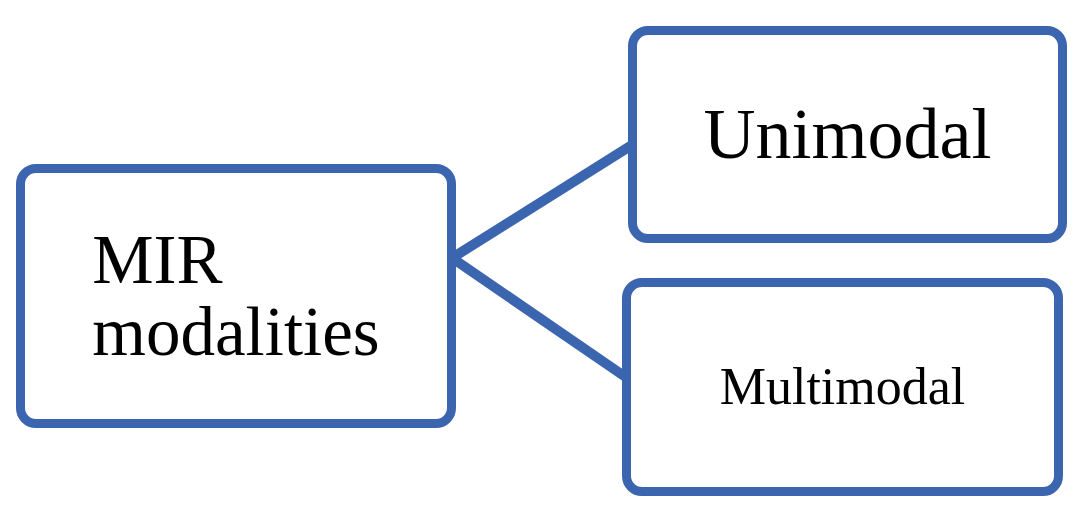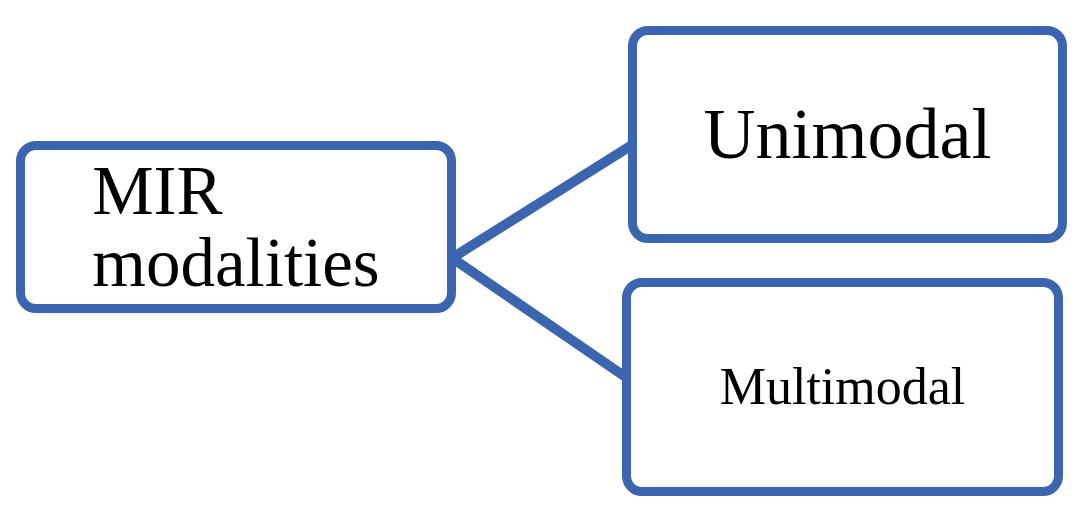--- a/index.html
+++ b/index.html
@@ -37,23 +37,23 @@
   .node-label {
     color: #000000;
     font-family: "Liberation Serif", "DejaVu Serif", serif;
     font-weight: normal;
     line-height: 1.05;
     white-space: pre-line;
     letter-spacing: 0px;
   }
   #node-mir {
     left: 16px;
-    top: 141px;
+    top: 164px;
     width: 440px;
-    height: 172px;
+    height: 264px;
   }
   #node-mir .node-label {
     font-size: 69px;
   }
   #node-unimodal {
     left: 628px;
     top: 26px;
     width: 439px;
     height: 217px;
   }

